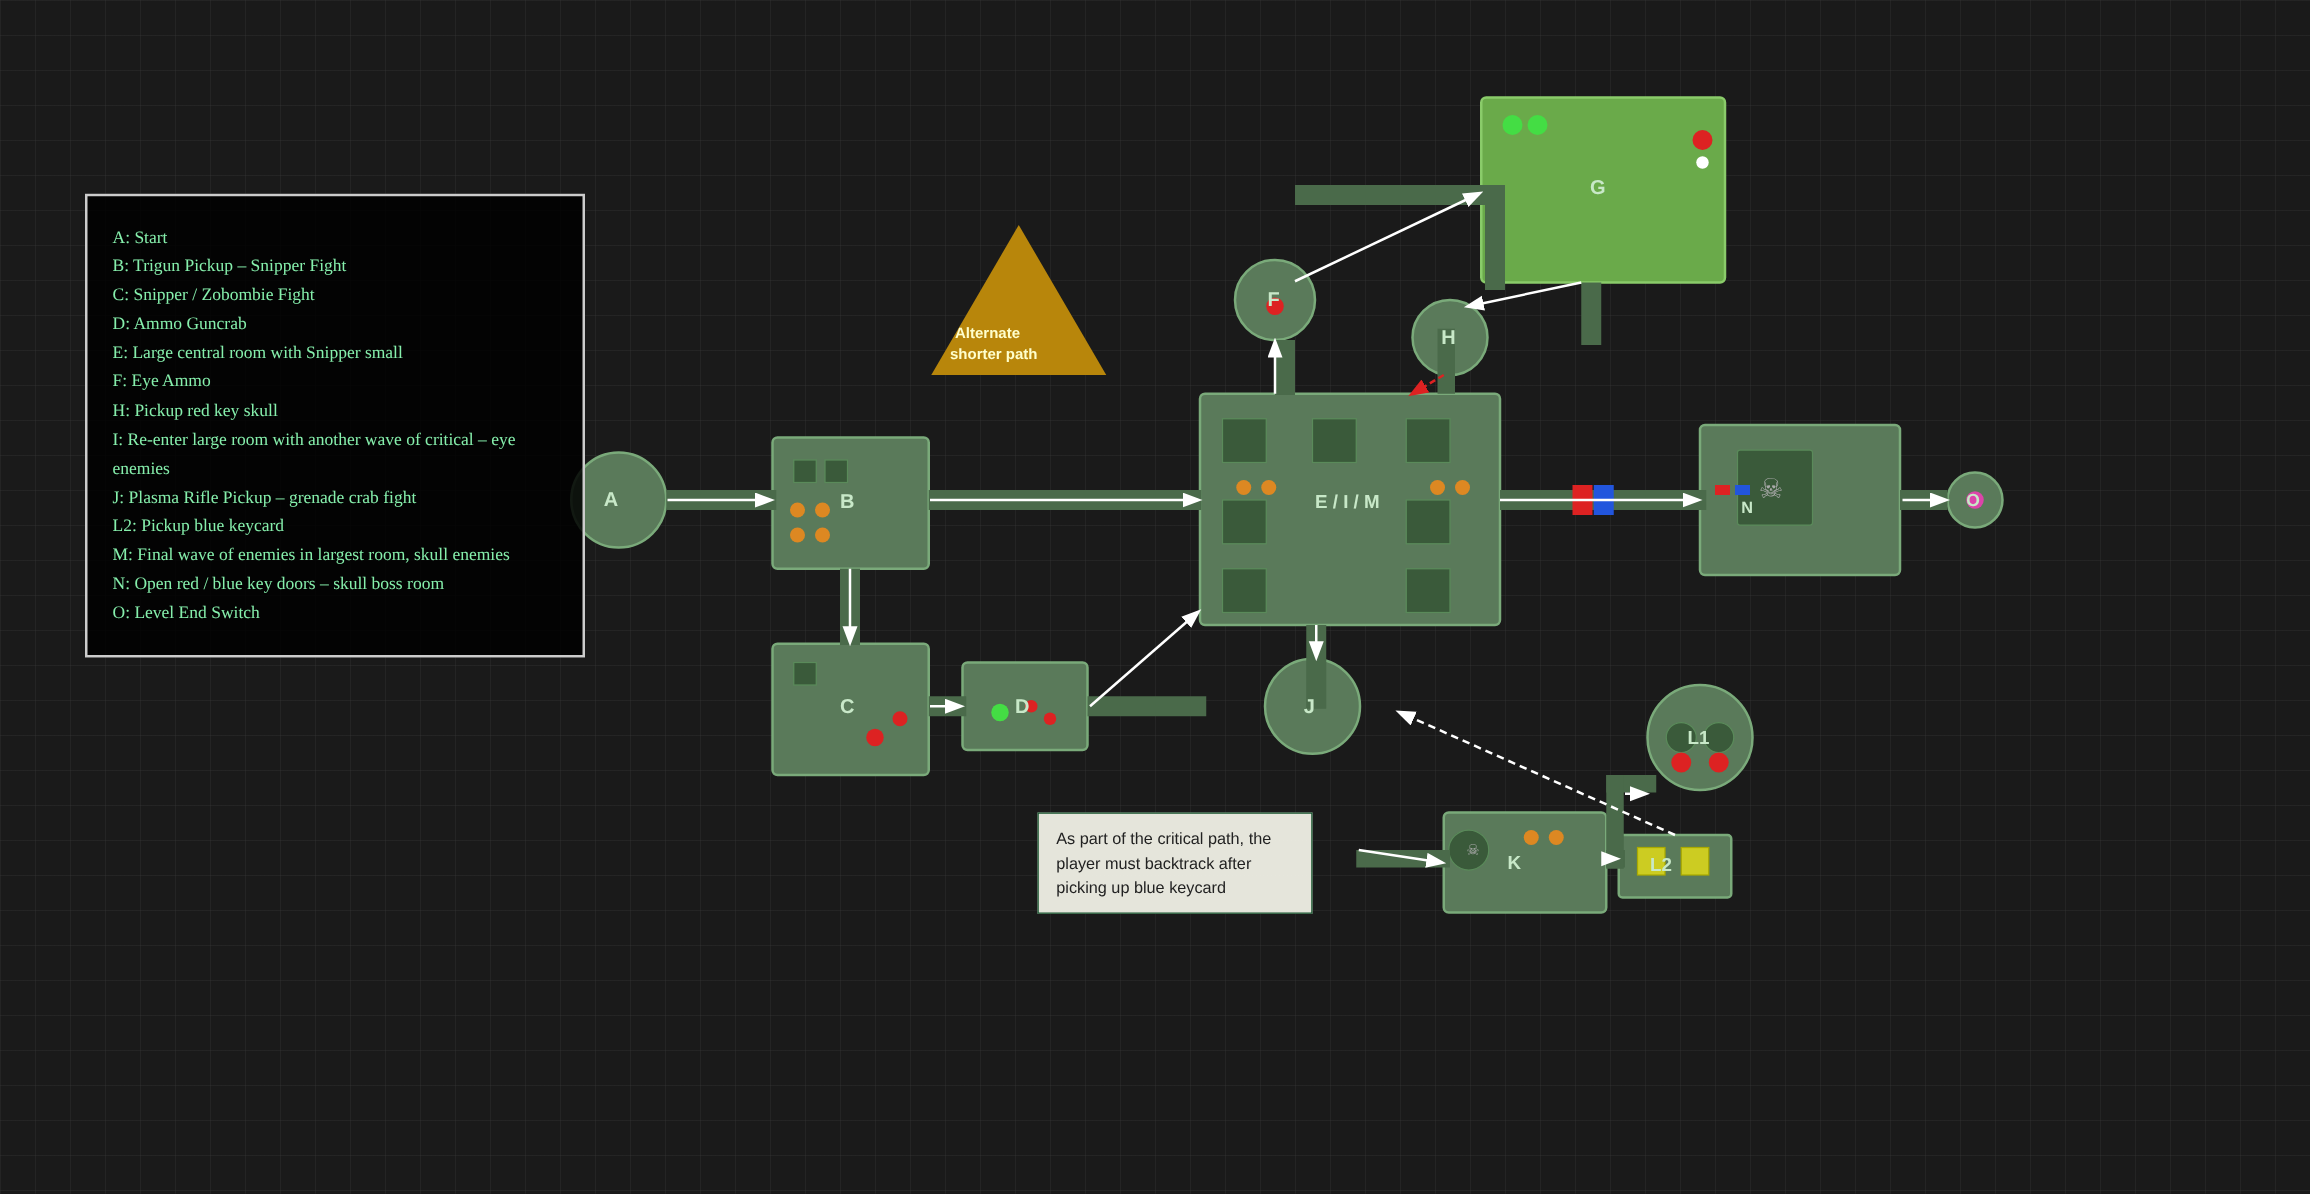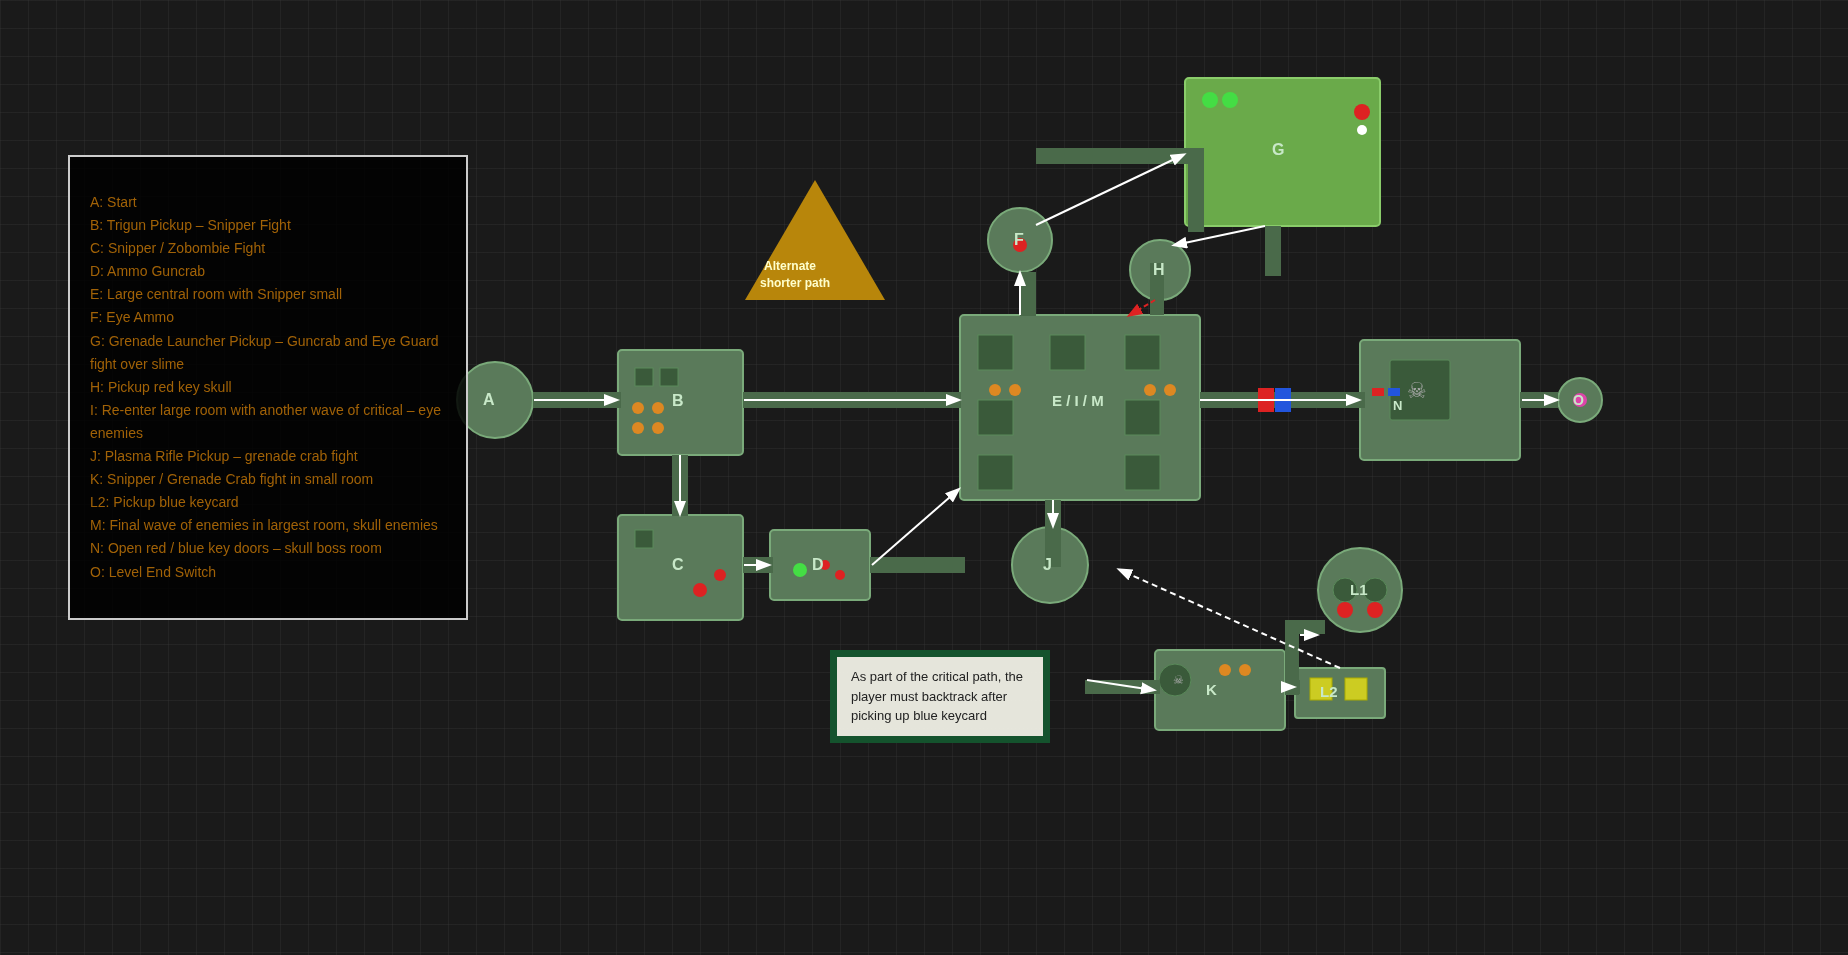--- a/index.html
+++ b/index.html
@@ -17,31 +17,32 @@
     }
 
     
     .legend-box {
       position: absolute;
       top: 155px;
       left: 68px;
       width: 400px;
       background: rgba(0,0,0,0.85);
       border: 2px solid #ccc;
-      padding: 34px 20px;
-      color: #a16207;
+      padding: 22px 20px;
+      color: #86efac;
       font-size: 14px;
       line-height: 1.65;
+      font-family: Liberation Serif, serif;
     }
 
     
     .annotation-box {
       position: absolute;
       background: rgba(240,240,230,0.95);
-      border: 7px solid #14532d;
+      border: 1px solid #14532d;
       padding: 10px 14px;
       color: #222;
       font-size: 13px;
       line-height: 1.5;
       max-width: 220px;
     }
 
     
     .svg-overlay {
       position: absolute;
@@ -250,25 +251,23 @@
 
 </svg>
 
 <div class="legend-box">
   <div>A: Start</div>
   <div>B: Trigun Pickup – Snipper Fight</div>
   <div>C: Snipper / Zobombie Fight</div>
   <div>D: Ammo Guncrab</div>
   <div>E: Large central room with Snipper small</div>
   <div>F: Eye Ammo</div>
-  <div>G: Grenade Launcher Pickup – Guncrab and Eye Guard fight over slime</div>
   <div>H: Pickup red key skull</div>
   <div>I: Re-enter large room with another wave of critical – eye enemies</div>
   <div>J: Plasma Rifle Pickup – grenade crab fight</div>
-  <div>K: Snipper / Grenade Crab fight in small room</div>
   <div>L2: Pickup blue keycard</div>
   <div>M: Final wave of enemies in largest room, skull enemies</div>
   <div>N: Open red / blue key doors – skull boss room</div>
   <div>O: Level End Switch</div>
 </div>
 
 <div class="annotation-box" style="position:absolute; left:830px; top:650px; max-width:220px;">
   <span style="white-space: pre-line;">As part of the critical path, the player must backtrack after picking up blue keycard</span>
 </div>
 

